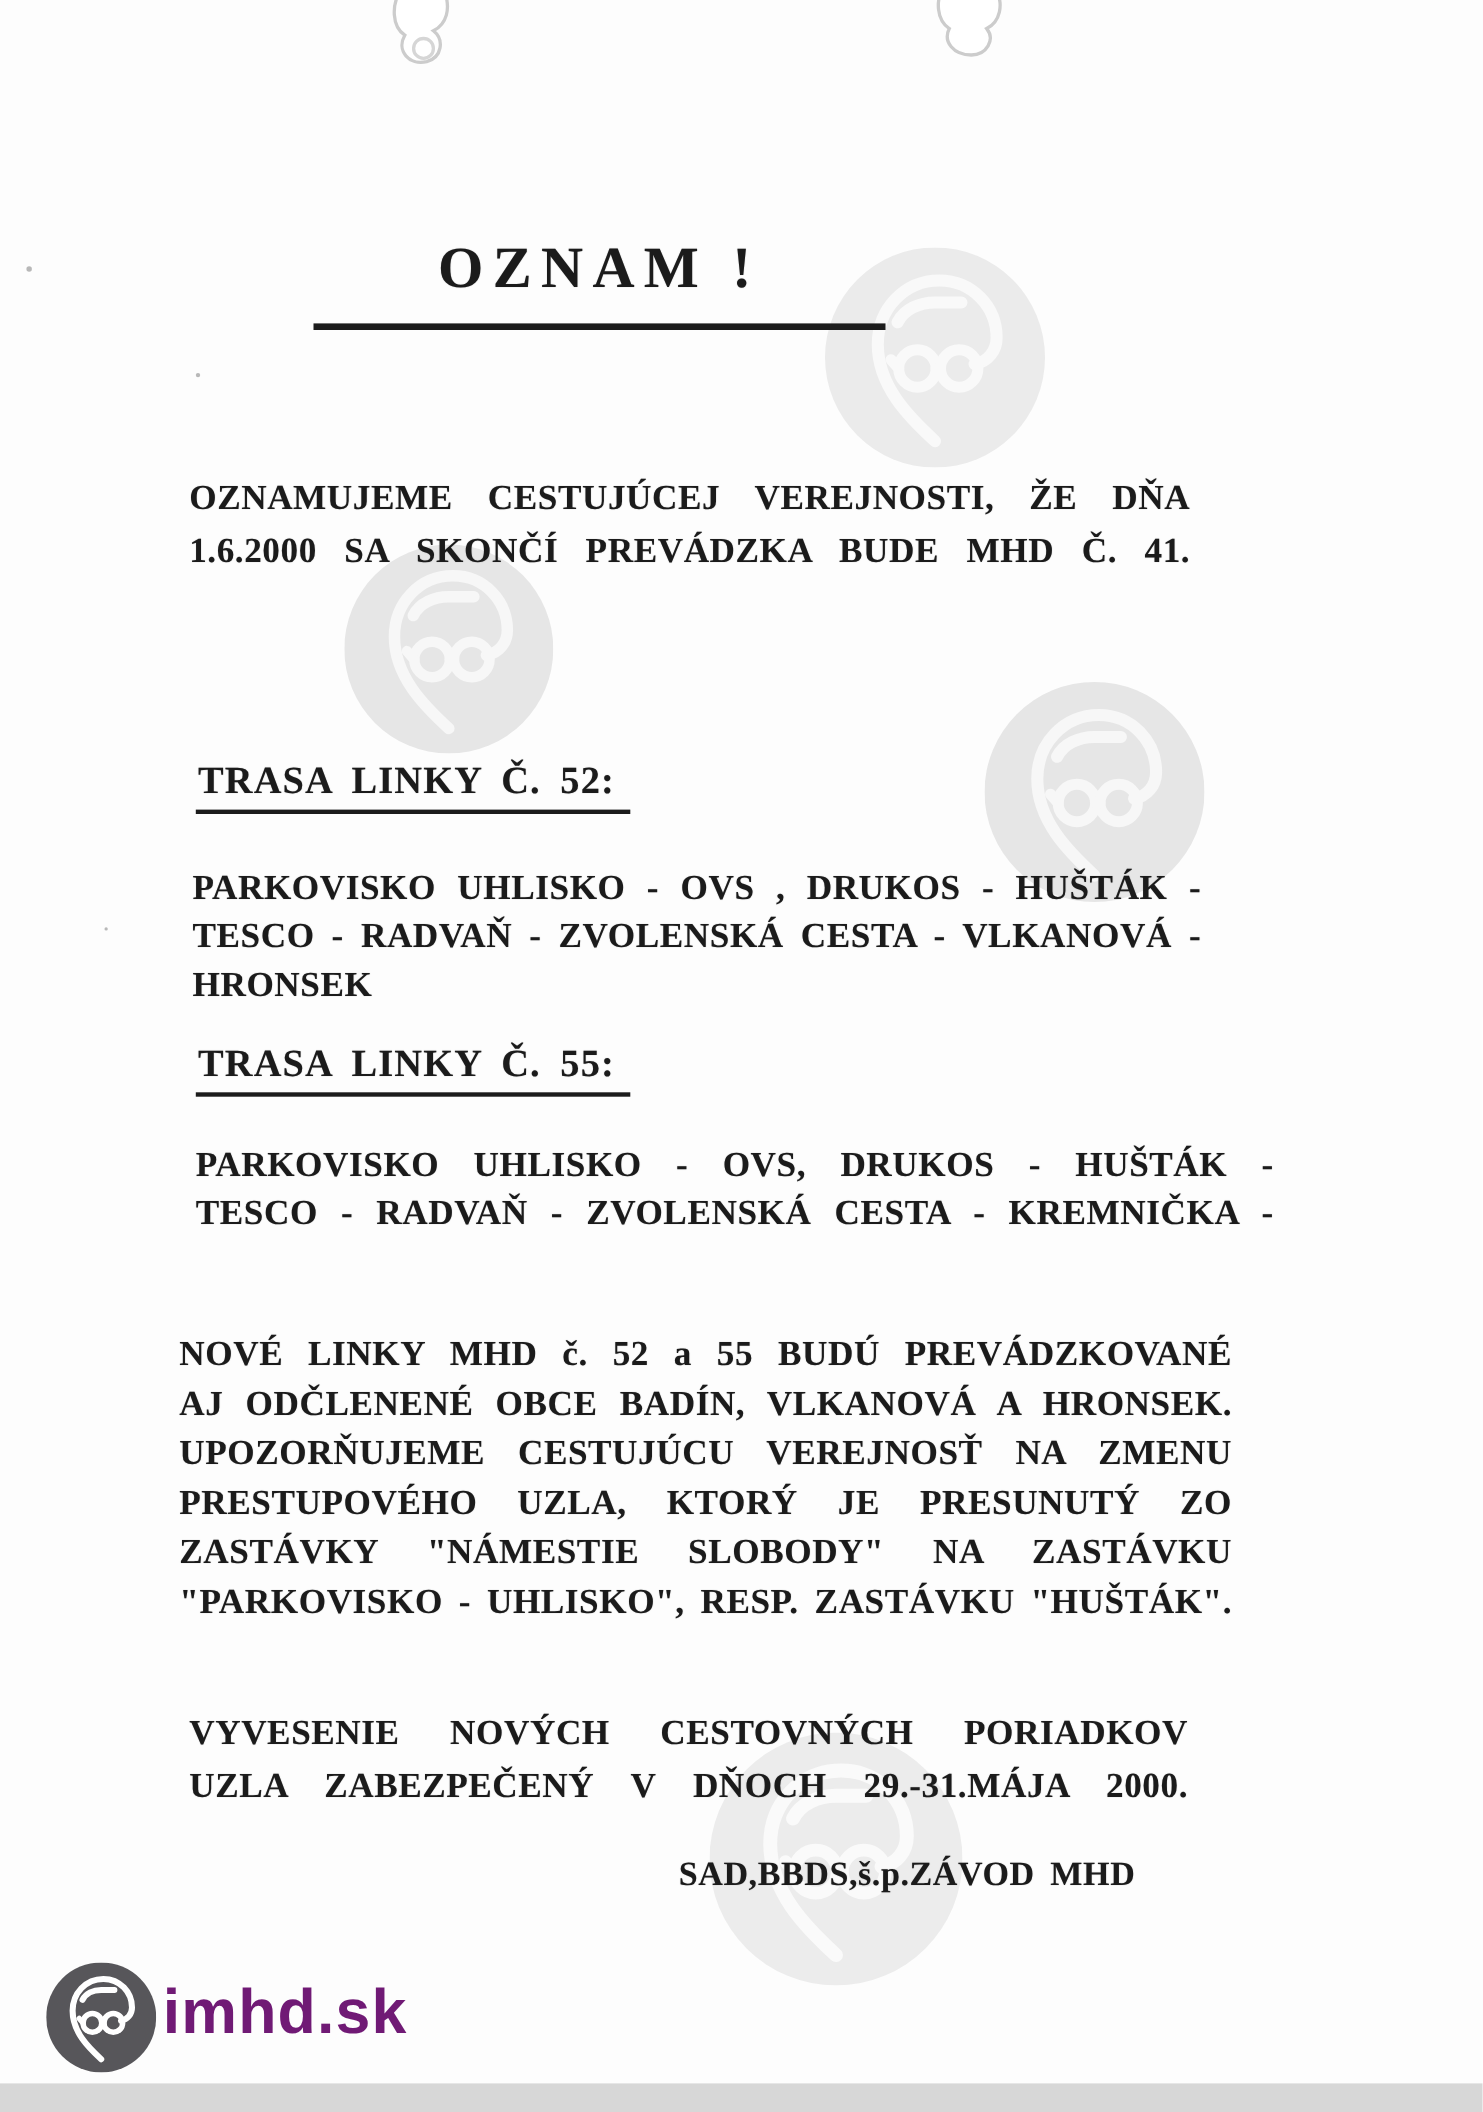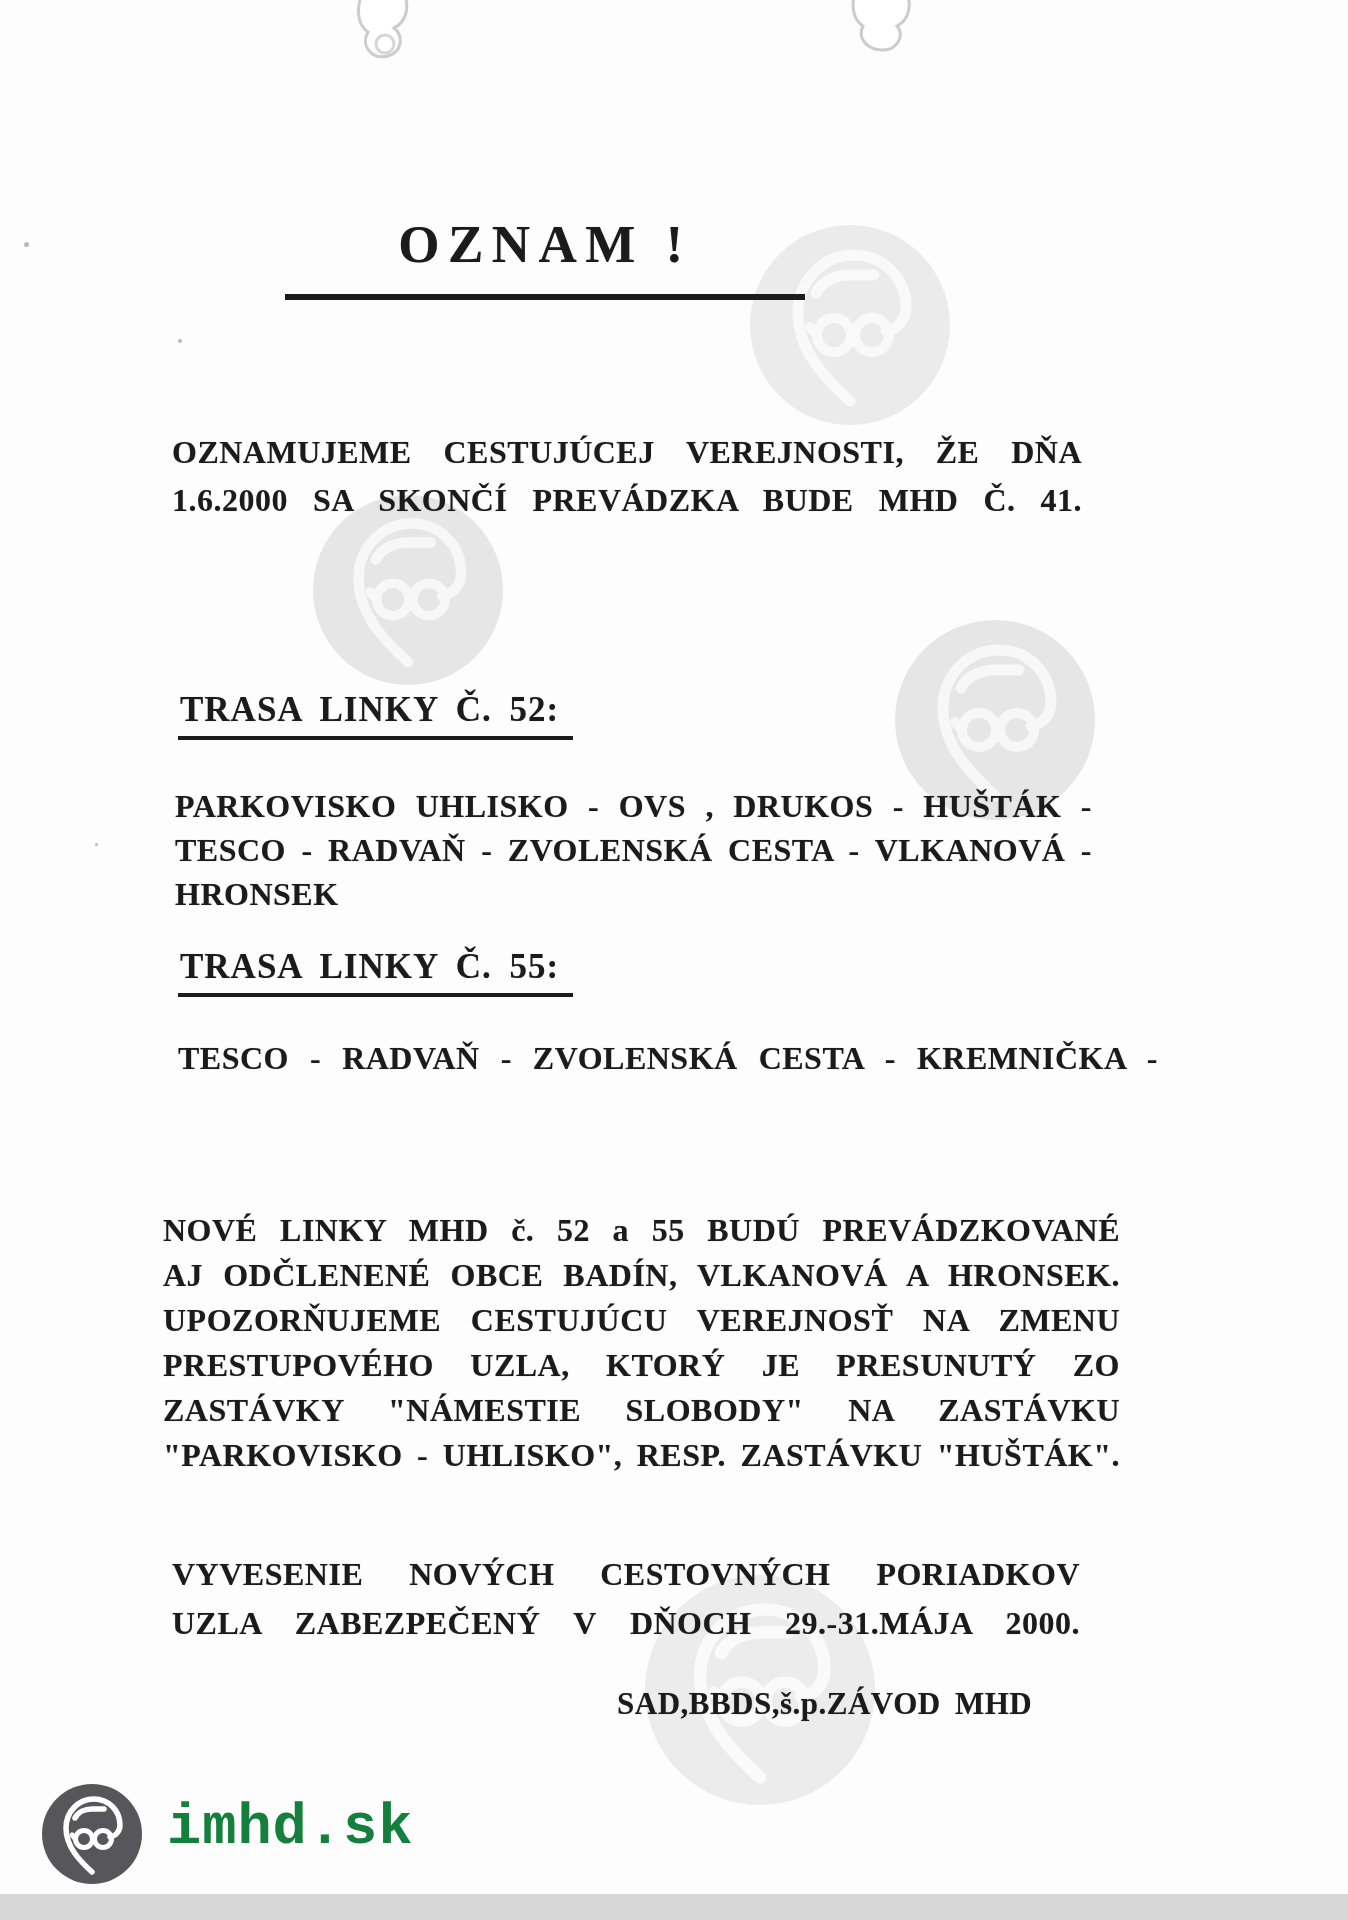--- a/index.html
+++ b/index.html
@@ -38,24 +38,24 @@
   #h-52      { left:178px; top:690px; }
   #p-r52     { left:175px; top:784px;  width:917px; line-height:44px; }
   #h-55      { left:178px; top:947px; }
   #p-r55     { left:178px; top:1036px; width:980px; line-height:44px; }
   #p-notice  { left:163px; top:1208px; width:957px; line-height:45px; }
   #p-posting { left:172px; top:1550px; width:908px; line-height:49px; }
   #signature { left:617px; top:1686px; font-size:31px; letter-spacing:0.5px; word-spacing:6px; }
   
   .logo-badge { position:absolute; left:42px; top:1784px; width:100px; height:100px; z-index:2; }
   .brand-text {
-    position:absolute; left:167px; top:1796px; z-index:2;
-    font-family:Liberation Mono, monospace;
+    position:absolute; left:148px; top:1796px; z-index:2;
+    font-family:Liberation Sans, sans-serif;
     font-weight:700; font-size:57px; letter-spacing:1px;
-    color:#15803d;
+    color:#701a75;
   }
   
   .artifact { position:absolute; z-index:3; }
   .speck { position:absolute; z-index:3; background:#8a8a8a; border-radius:50%; opacity:.6; }
   .bottom-bar { position:absolute; left:0; top:1894px; width:100%; height:26px; background:#d7d7d7; z-index:1; }
 </style>
 </head>
 <body>
 
 <div class="page">
@@ -120,20 +120,21 @@
   <div class="txt para" id="p-r52">
     <div class="ln">PARKOVISKO UHLISKO - OVS , DRUKOS - HUŠTÁK -</div>
     <div class="ln">TESCO - RADVAŇ - ZVOLENSKÁ CESTA - VLKANOVÁ -</div>
     <div class="ln natural">HRONSEK</div>
   </div>
 
   <div class="txt" id="h-55">
     <span class="heading">TRASA LINKY Č. 55:</span>
   </div>
   <div class="txt para" id="p-r55">
+    <div class="ln">PARKOVISKO UHLISKO - OVS, DRUKOS - HUŠTÁK -</div>
     <div class="ln">TESCO - RADVAŇ - ZVOLENSKÁ CESTA - KREMNIČKA -</div>
   </div>
 
   <div class="txt para" id="p-notice">
     <div class="ln">
       <span>NOVÉ LINKY MHD č.</span>
       <span class="big">52</span>
       <span>a</span>
       <span class="big">55</span>
       <span>BUDÚ PREVÁDZKOVANÉ</span>

